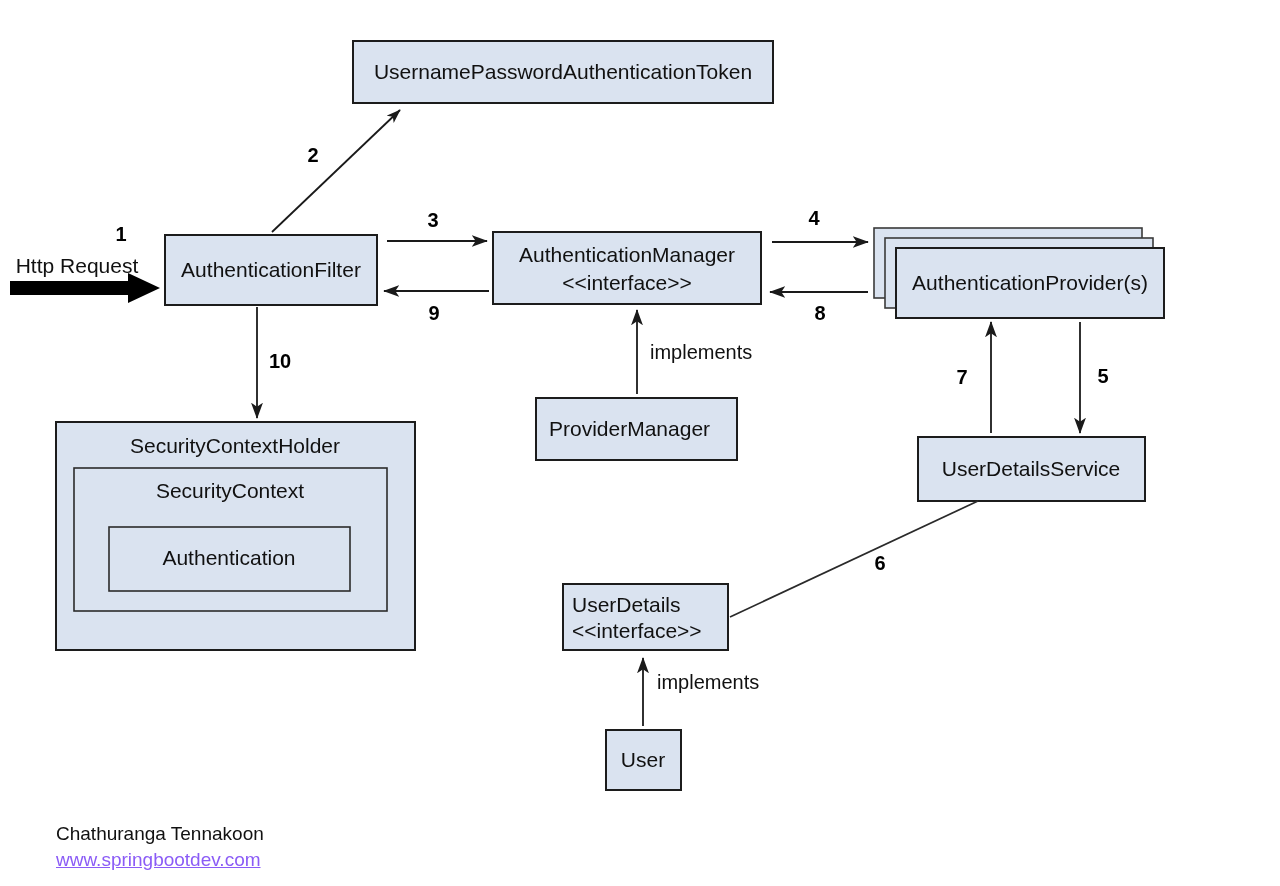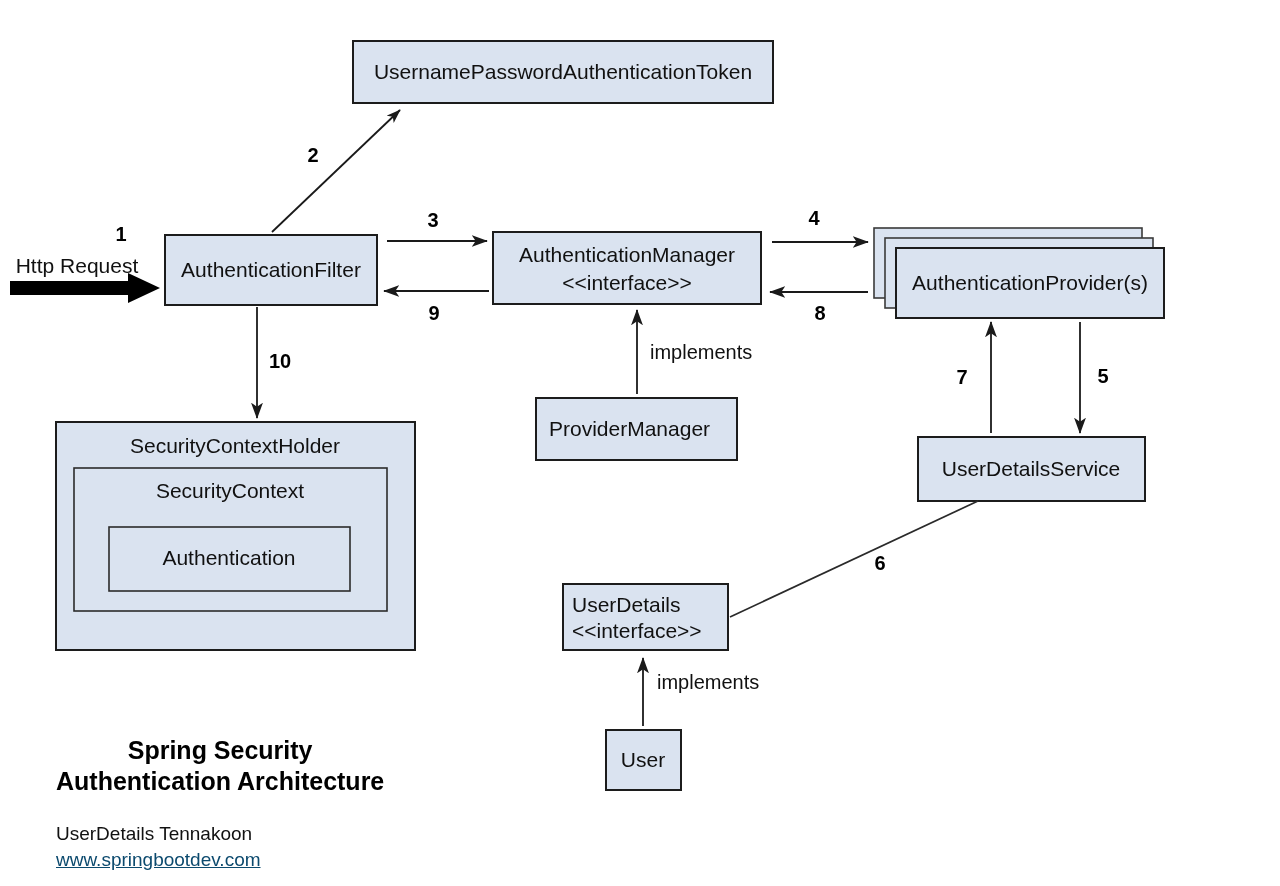--- a/index.html
+++ b/index.html
@@ -108,21 +108,21 @@
     font-size: 19px;
     color: #111111;
     white-space: nowrap;
   }
   .caption-link {
     position: absolute;
     left: 56px;
     top: 849px;
     font-family: "Liberation Sans", sans-serif;
     font-size: 19px;
-    color: #0c4a6e;
+    color: #8b5cf6;
     text-decoration: underline;
     white-space: nowrap;
     cursor: pointer;
   }
 </style>
 </head>
 <body>
 
 <div id="diagram-root">
 
@@ -251,20 +251,16 @@
       <text class="step-num" x="880" y="565">6</text>
     </g>
 
     <g>
       <line class="flow-line" x1="643" y1="726" x2="643" y2="658" marker-end="url(#arrowThin)"></line>
       <text class="edge-label" x="657" y="684">implements</text>
     </g>
 
   </svg>
 
-  <div class="caption-title">
-    <div>Spring Security</div>
-    <div>Authentication Architecture</div>
-  </div>
-  <div class="caption-author">UserDetails Tennakoon</div>
+  <div class="caption-author">Chathuranga Tennakoon</div>
   <div class="caption-link">www.springbootdev.com</div>
 
 </div>
 
 </body></html>

